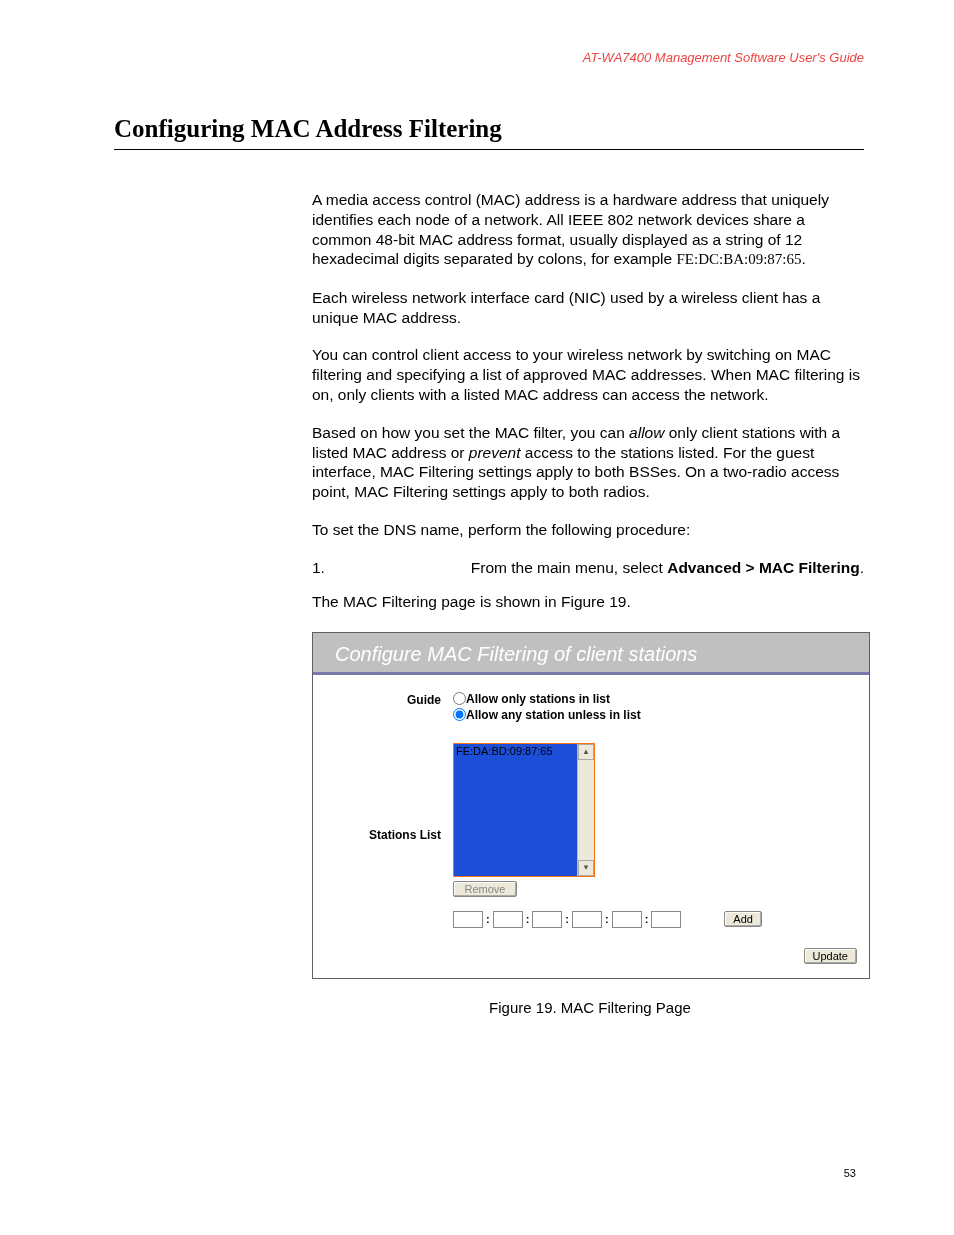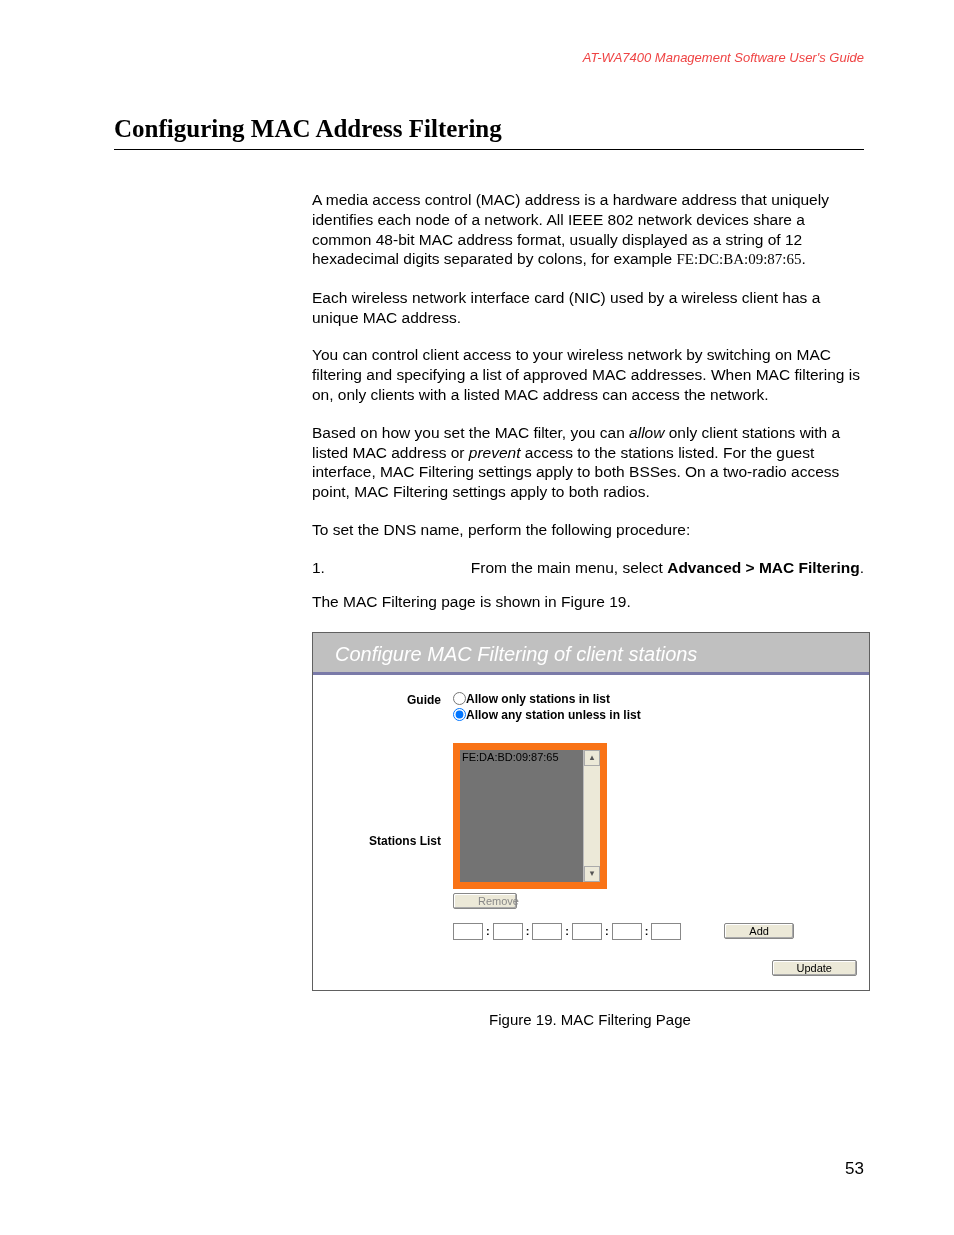--- a/index.html
+++ b/index.html
@@ -117,22 +117,22 @@
     margin: 0;
   }
   .stations-area {
     display: flex;
     flex-direction: column;
     gap: 4px;
   }
   .listbox-wrap {
     display: flex;
     width: 140px;
-    border: 7px solid #f97316;
-    background: #737373;
+    border: 1px solid #f97316;
+    background: #1d4ed8;
   }
   .listbox {
     flex: 1;
     height: 130px;
     padding: 1px 2px;
     font-size: 11px;
     overflow: hidden;
   }
   .scrollbar {
     width: 16px;
@@ -155,21 +155,21 @@
   .scroll-thumb {
     flex: 1;
     background: #ece9d8;
   }
   .btn {
     font-family: Arial, sans-serif;
     font-size: 11px;
     background: #ece9d8;
     border: 1px solid #888;
     border-radius: 2px;
-    padding: 1px 24px;
+    padding: 1px 8px;
     box-shadow: inset -1px -1px 0 #aaa, inset 1px 1px 0 #fff;
   }
   .btn-remove {
     width: 64px;
     color: #888;
     text-align: center;
   }
   .mac-inputs {
     display: flex;
     align-items: center;
@@ -198,22 +198,22 @@
   }
   .figure-caption {
     text-align: center;
     font-size: 15px;
     margin-top: 20px;
     width: 556px;
   }
   .page-number {
     position: absolute;
     bottom: 56px;
-    right: 90px;
-    font-size: 17px;
+    right: 98px;
+    font-size: 11px;
   }
 </style>
 </head>
 <body>
 
 <div class="page">
 
   <div class="header-right">AT-WA7400 Management Software User's Guide</div>
 
   <h1 class="section-title">Configuring MAC Address Filtering</h1>

